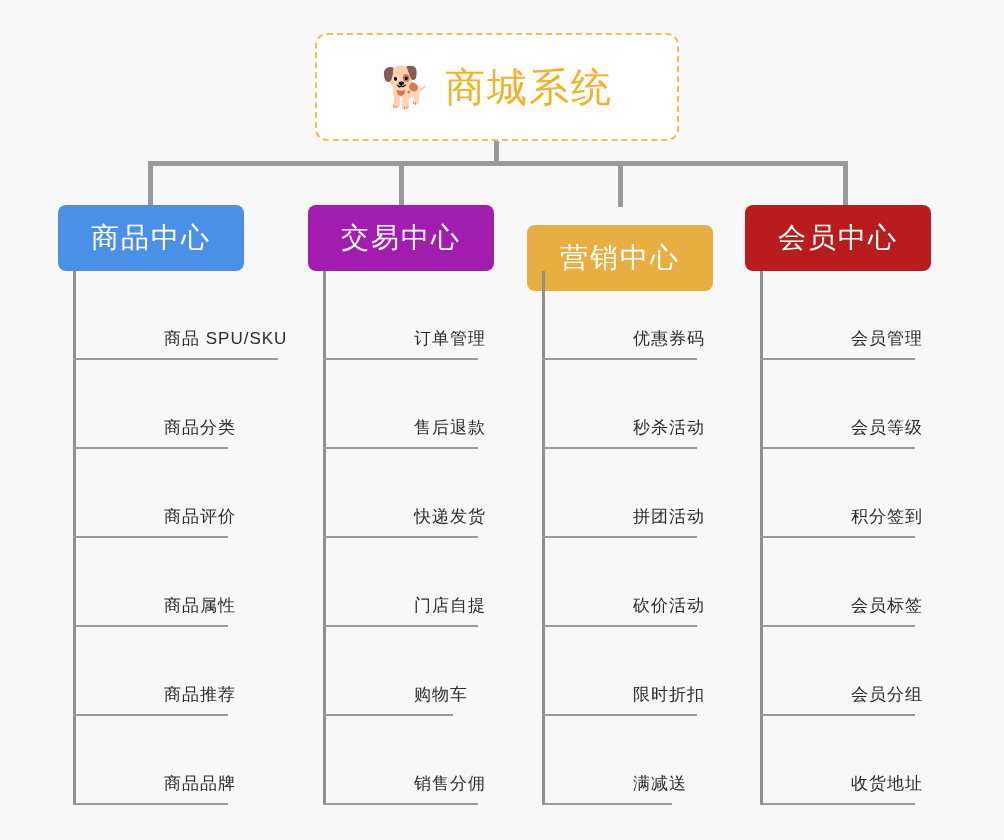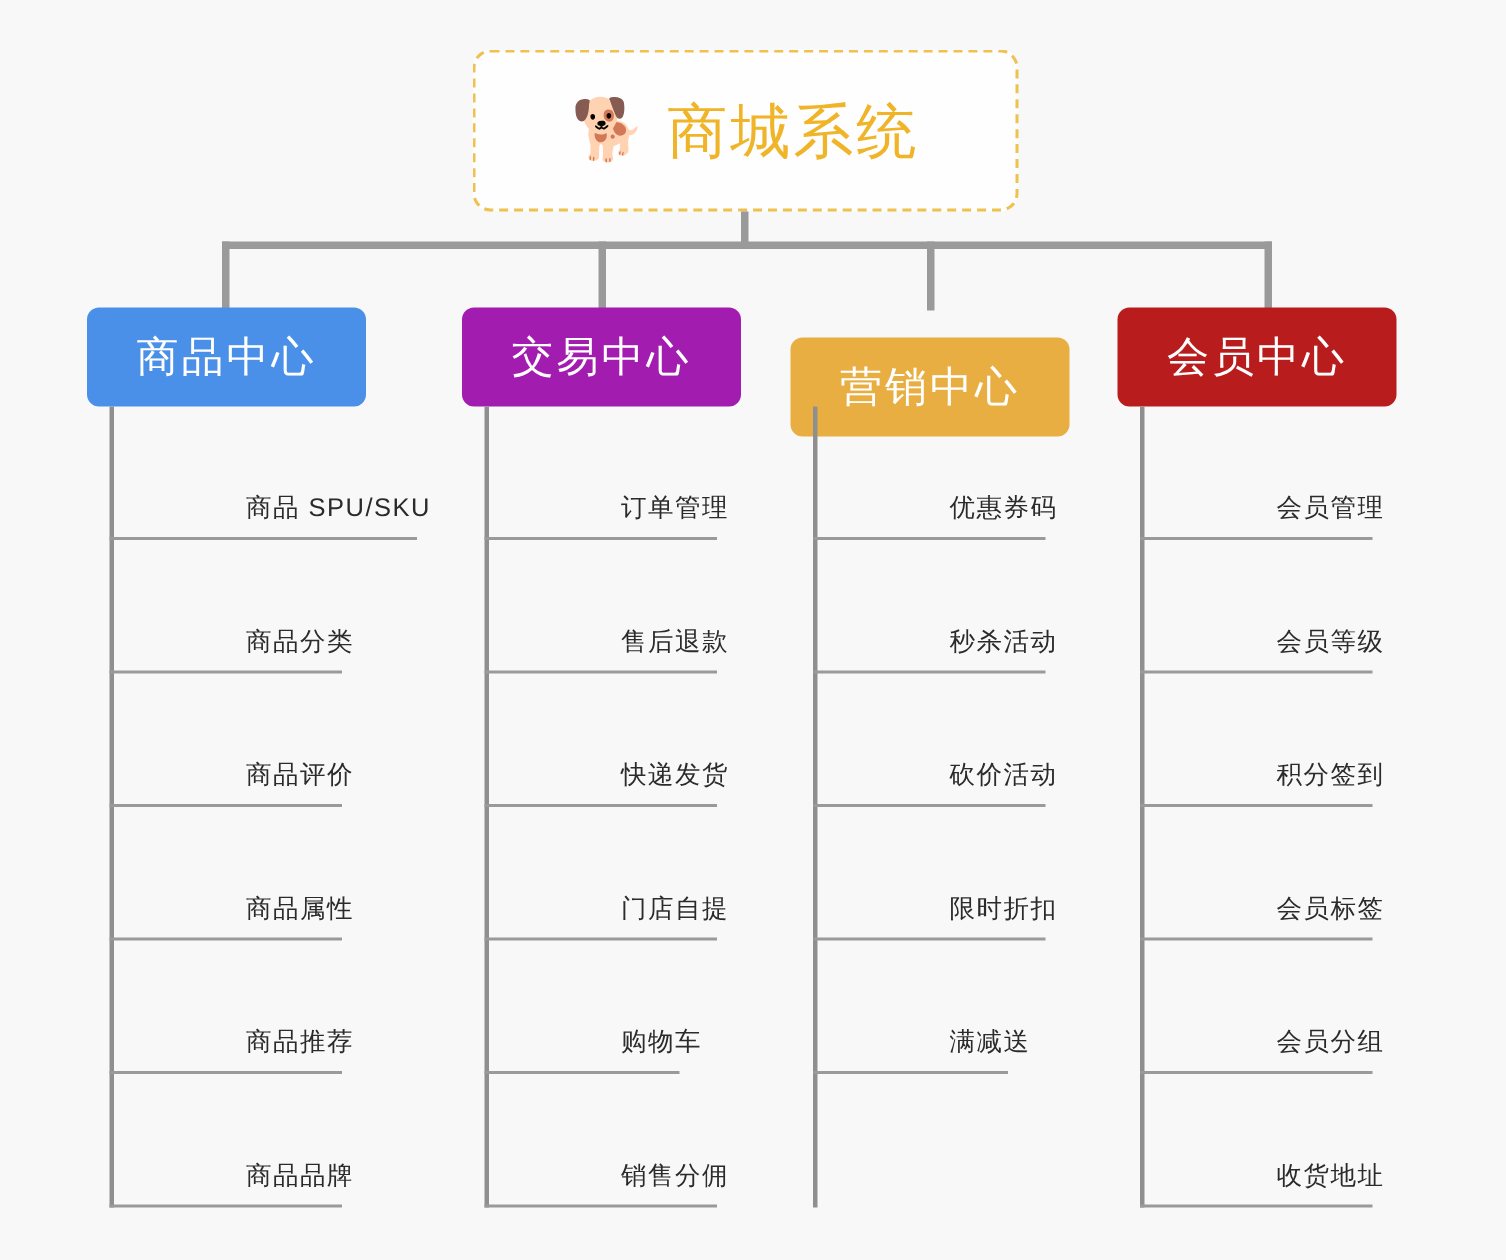--- a/index.html
+++ b/index.html
@@ -226,20 +226,24 @@
         <div class="leaves">
           <div class="leaf">
             <span class="leaf-label">优惠券码</span>
             <div class="leaf-rule" style="width: 155px;"></div>
           </div>
           <div class="leaf">
             <span class="leaf-label">秒杀活动</span>
             <div class="leaf-rule" style="width: 155px;"></div>
           </div>
           <div class="leaf">
+            <span class="leaf-label">拼团活动</span>
+            <div class="leaf-rule" style="width: 155px;"></div>
+          </div>
+          <div class="leaf">
             <span class="leaf-label">砍价活动</span>
             <div class="leaf-rule" style="width: 155px;"></div>
           </div>
           <div class="leaf">
             <span class="leaf-label">限时折扣</span>
             <div class="leaf-rule" style="width: 155px;"></div>
           </div>
           <div class="leaf">
             <span class="leaf-label">满减送</span>
             <div class="leaf-rule" style="width: 130px;"></div>

